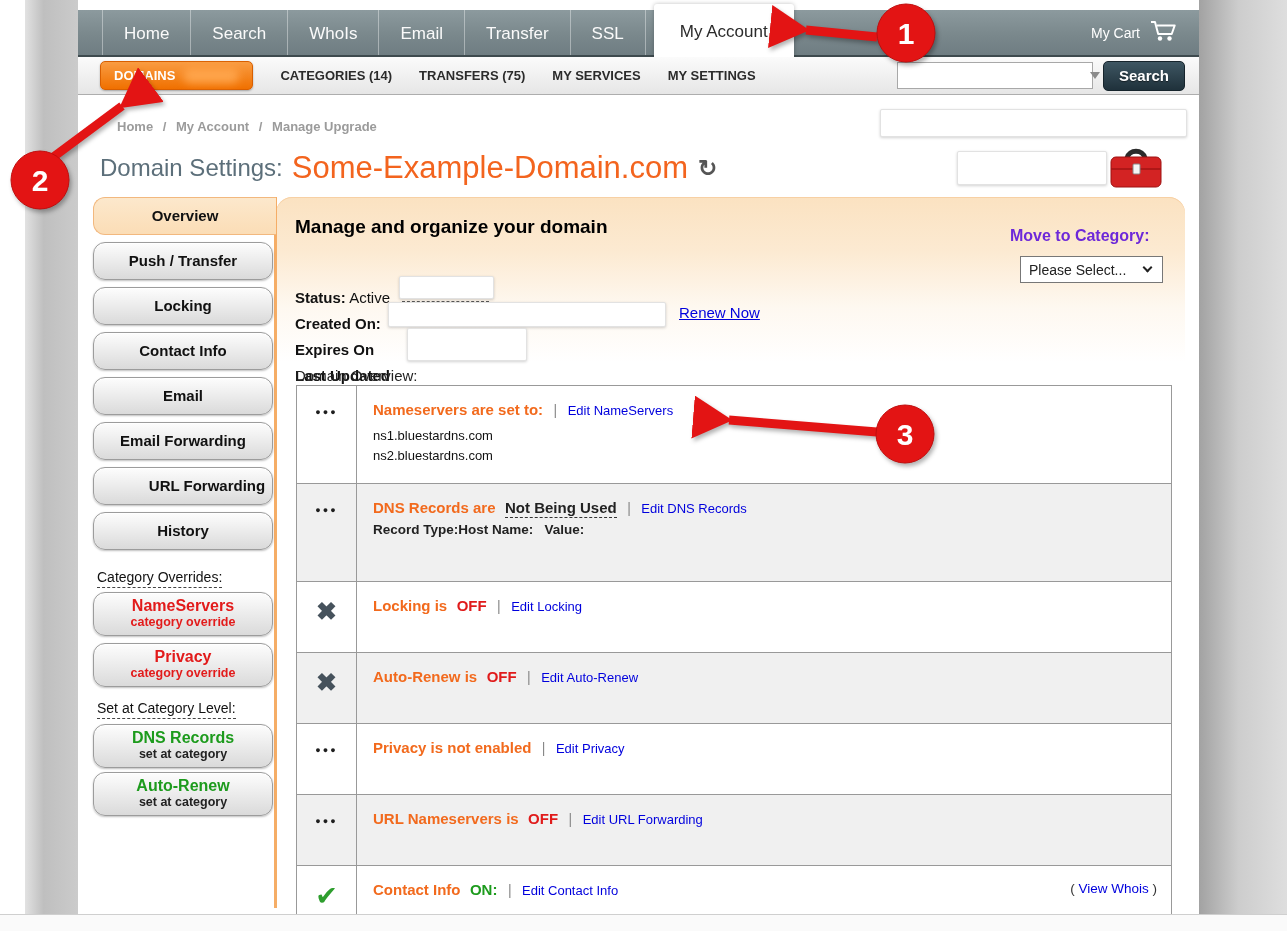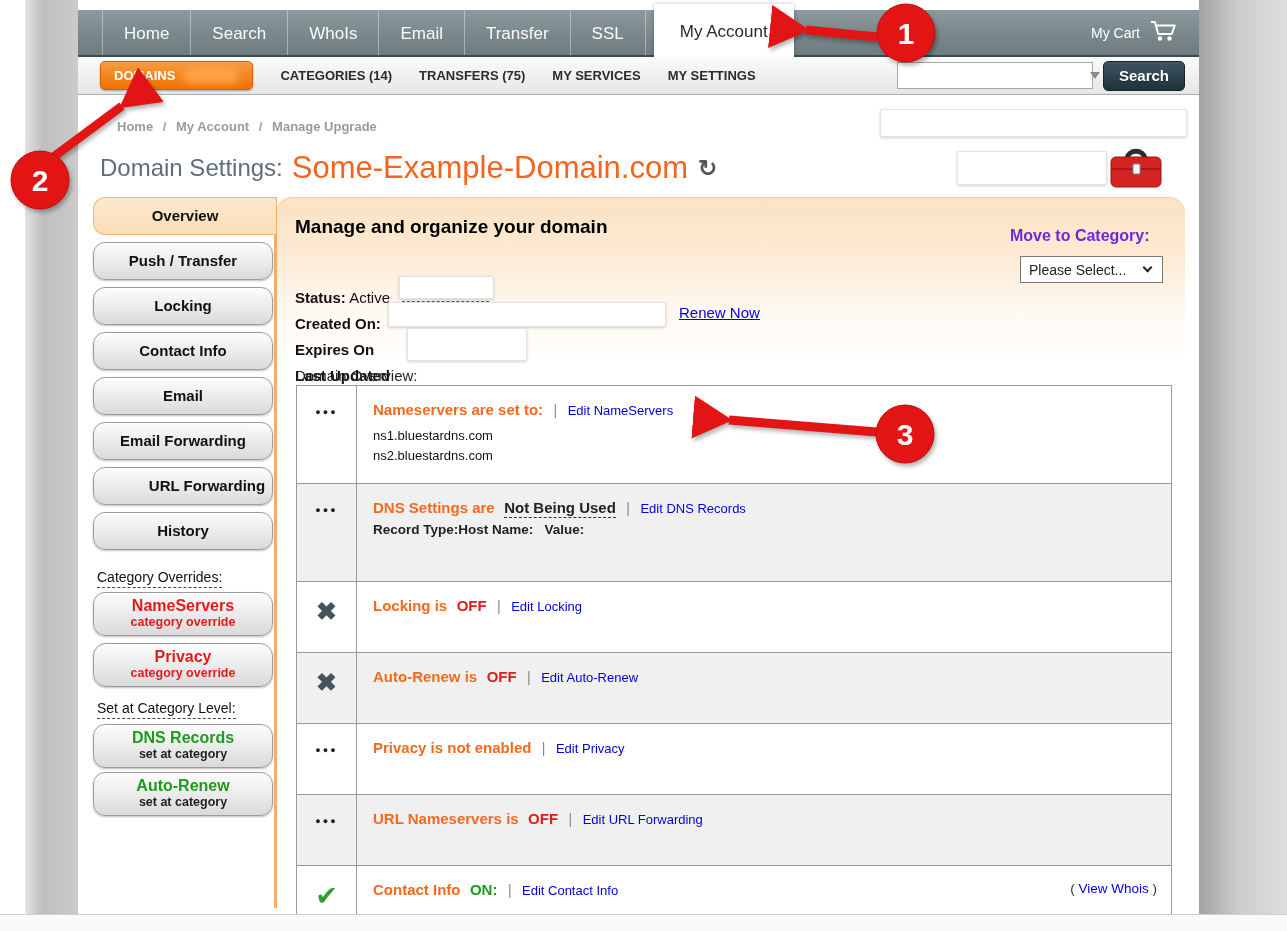--- a/index.html
+++ b/index.html
@@ -226,21 +226,21 @@
   <div class="sb-btn" style="top:377px;">Email</div>
   <div class="sb-btn" style="top:422px;">Email Forwarding</div>
   <div class="sb-btn" style="top:467px;padding-left:48px;">URL Forwarding</div>
   <div class="sb-btn" style="top:512px;">History</div>
 
   <div class="sb-label" style="top:569px;"><span>Category Overrides:</span></div>
   <div class="sb-btn two-line" style="top:592px;">
     <span class="bt red-t">NameServers</span>
     <span class="bs red-t">category override</span>
   </div>
-  <div class="sb-btn two-line" style="top:643px;border-radius:13px;">
+  <div class="sb-btn two-line" style="top:643px;">
     <span class="bt red-t">Privacy</span>
     <span class="bs red-t">category override</span>
   </div>
   <div class="sb-label" style="top:700px;"><span>Set at Category Level:</span></div>
   <div class="sb-btn two-line" style="top:724px;">
     <span class="bt green-t">DNS Records</span>
     <span class="bs dark-t">set at category</span>
   </div>
   <div class="sb-btn two-line" style="top:772px;">
     <span class="bt green-t">Auto-Renew</span>
@@ -285,21 +285,21 @@
           <div class="ns-line">ns2.bluestardns.com</div>
         </div>
       </div>
     </div>
 
     <div class="ov-row alt h98">
       <div class="ov-icon">
           <span class="icon-dots">●●●</span>
         </div>
       <div class="ov-body">
-        <span class="ov-title">DNS Settings are</span>
+        <span class="ov-title">DNS Records are</span>
         <span class="ov-title t2dark">Not Being Used</span>
         <span class="sep">|</span>
         <span class="ov-link">Edit DNS Records</span>
         <div class="subline">Record Type:Host Name:   Value:</div>
       </div>
     </div>
 
     <div class="ov-row h71">
       <div class="ov-icon">
           <span class="icon-x">✖</span>

